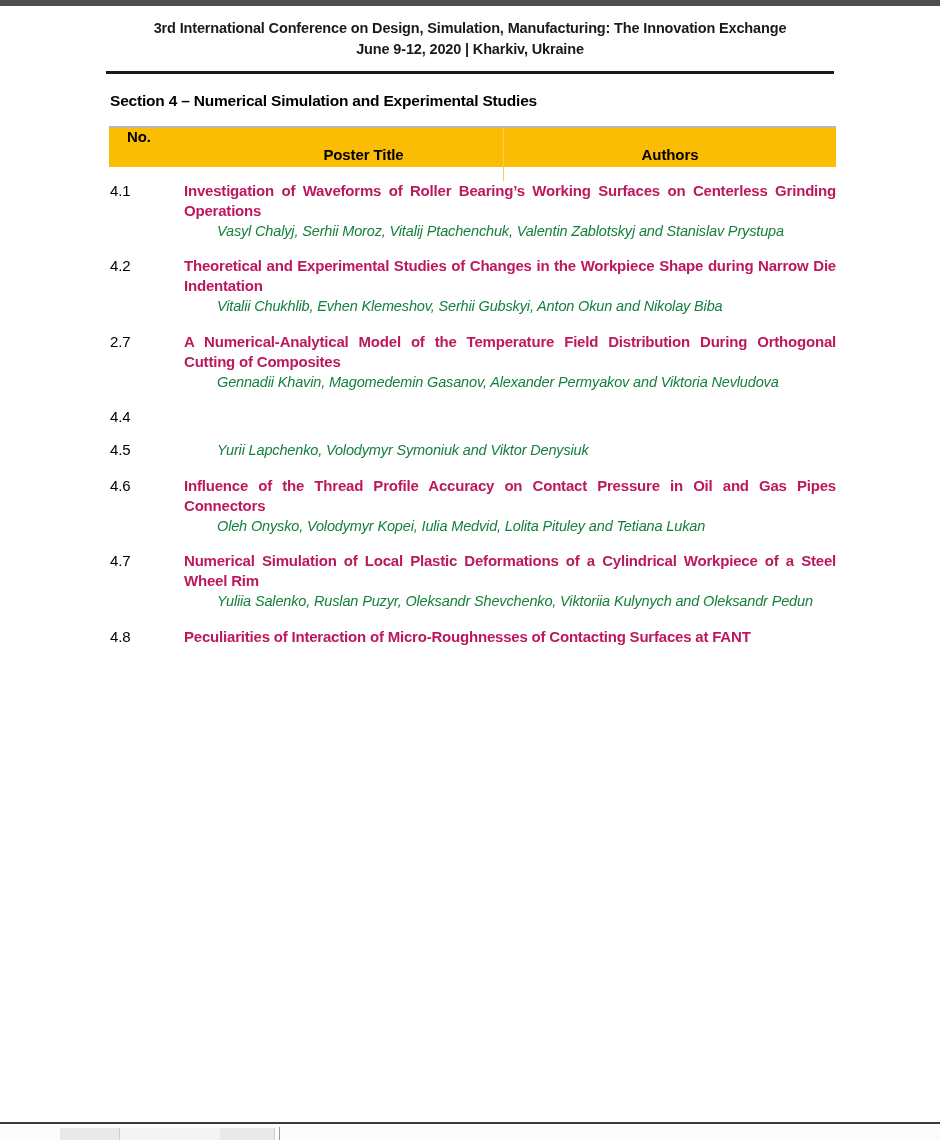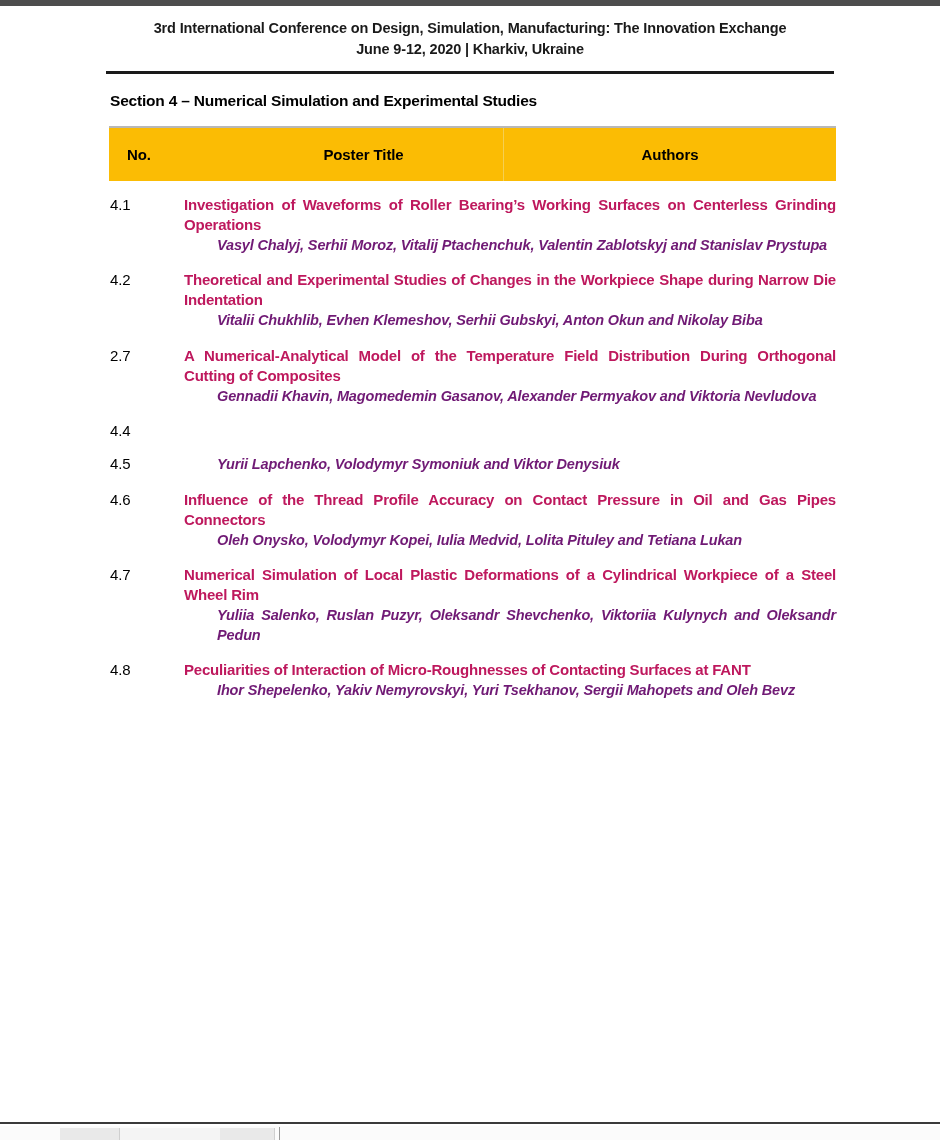--- a/index.html
+++ b/index.html
@@ -109,24 +109,23 @@
     margin-top: 16px;
     padding-left: 109px;
   }
   .table-header-rule {
     width: 727px;
     height: 2px;
     background: #b8b8b8;
   }
   .table-header {
     width: 727px;
-    height: 53px;
+    height: 39px;
     background: #FBBC04;
     display: flex;
-    align-items: center;
   }
   .th {
     font-size: 15px;
     font-weight: 700;
     color: #000;
     text-align: center;
     letter-spacing: -0.1px;
   }
   .th.col-no {
     width: 115px;
@@ -172,25 +171,25 @@
     font-weight: 700;
     line-height: 1.33;
     text-align: justify;
     letter-spacing: -0.2px;
     color: #be185d;
     margin: 0;
   }
   .entry-authors {
     font-size: 14.5px;
     font-style: italic;
-    font-weight: 700;
+    font-weight: 400;
     line-height: 1.35;
     text-align: justify;
     letter-spacing: -0.15px;
-    color: #701a75;
+    color: #15803d;
     margin: 1px 0 0 0;
     padding-left: 33px;
   }
   
   .entry-title, .entry-authors { text-align-last: left; }
 </style>
 </head>
 <body>
 
 <div class="top-chrome-bar"></div>
@@ -265,21 +264,20 @@
       <div class="entry-body">
         <p class="entry-title">Numerical Simulation of Local Plastic Deformations of a Cylindrical Workpiece of a Steel Wheel Rim</p>
         <p class="entry-authors">Yuliia Salenko, Ruslan Puzyr, Oleksandr Shevchenko, Viktoriia Kulynych and Oleksandr Pedun</p>
       </div>
     </div>
 
     <div class="entry">
       <div class="entry-no">4.8</div>
       <div class="entry-body">
         <p class="entry-title">Peculiarities of Interaction of Micro-Roughnesses of Contacting Surfaces at FANT</p>
-        <p class="entry-authors">Ihor Shepelenko, Yakiv Nemyrovskyi, Yuri Tsekhanov, Sergii Mahopets and Oleh Bevz</p>
       </div>
     </div>
 
   </div>
 </div>
 
 <div class="bottom-chrome">
   <div class="bottom-chrome-inner"></div>
   <div class="chrome-tab t1"></div>
   <div class="chrome-tab t2"></div>

